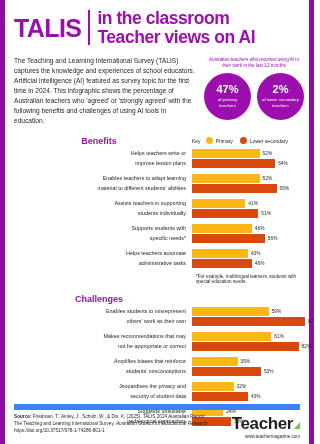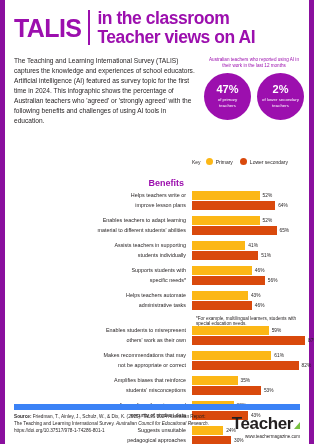--- a/index.html
+++ b/index.html
@@ -114,24 +114,23 @@
     display: flex;
     align-items: center;
     margin-top: 10px;
     margin-bottom: 3px;
   }
   .section-title {
     font-size: 9px;
     font-weight: bold;
     color: #9c0fae;
     width: 178px;
-    text-align: right;
+    text-align: center;
     padding-right: 8px;
     box-sizing: border-box;
-    margin-top: 42px;
   }
   .legend {
     display: flex;
     align-items: center;
     gap: 3px;
     font-size: 5px;
     color: #231f20;
   }
   .legend-key { margin-right: 2px; }
   .dot {
@@ -360,20 +359,23 @@
             <div class="bar-label">administrative tasks</div>
             <div class="bar-track">
               <div class="bar bar-lower" style="width: 59.8px;"></div>
               <span class="bar-value">46%</span>
             </div>
           </div>
         </div>
       </div>
     <div class="footnote">*For example, multilingual learners, students with special education needs.</div>
 
+    <div class="section-head">
+      <div class="section-title">Challenges</div>
+    </div>
 
     <div id="challenges-chart">
         <div class="bar-group">
           <div class="bar-row">
             <div class="bar-label">Enables students to misrepresent</div>
             <div class="bar-track">
               <div class="bar bar-primary" style="width: 76.7px;"></div>
               <span class="bar-value">59%</span>
             </div>
           </div>

